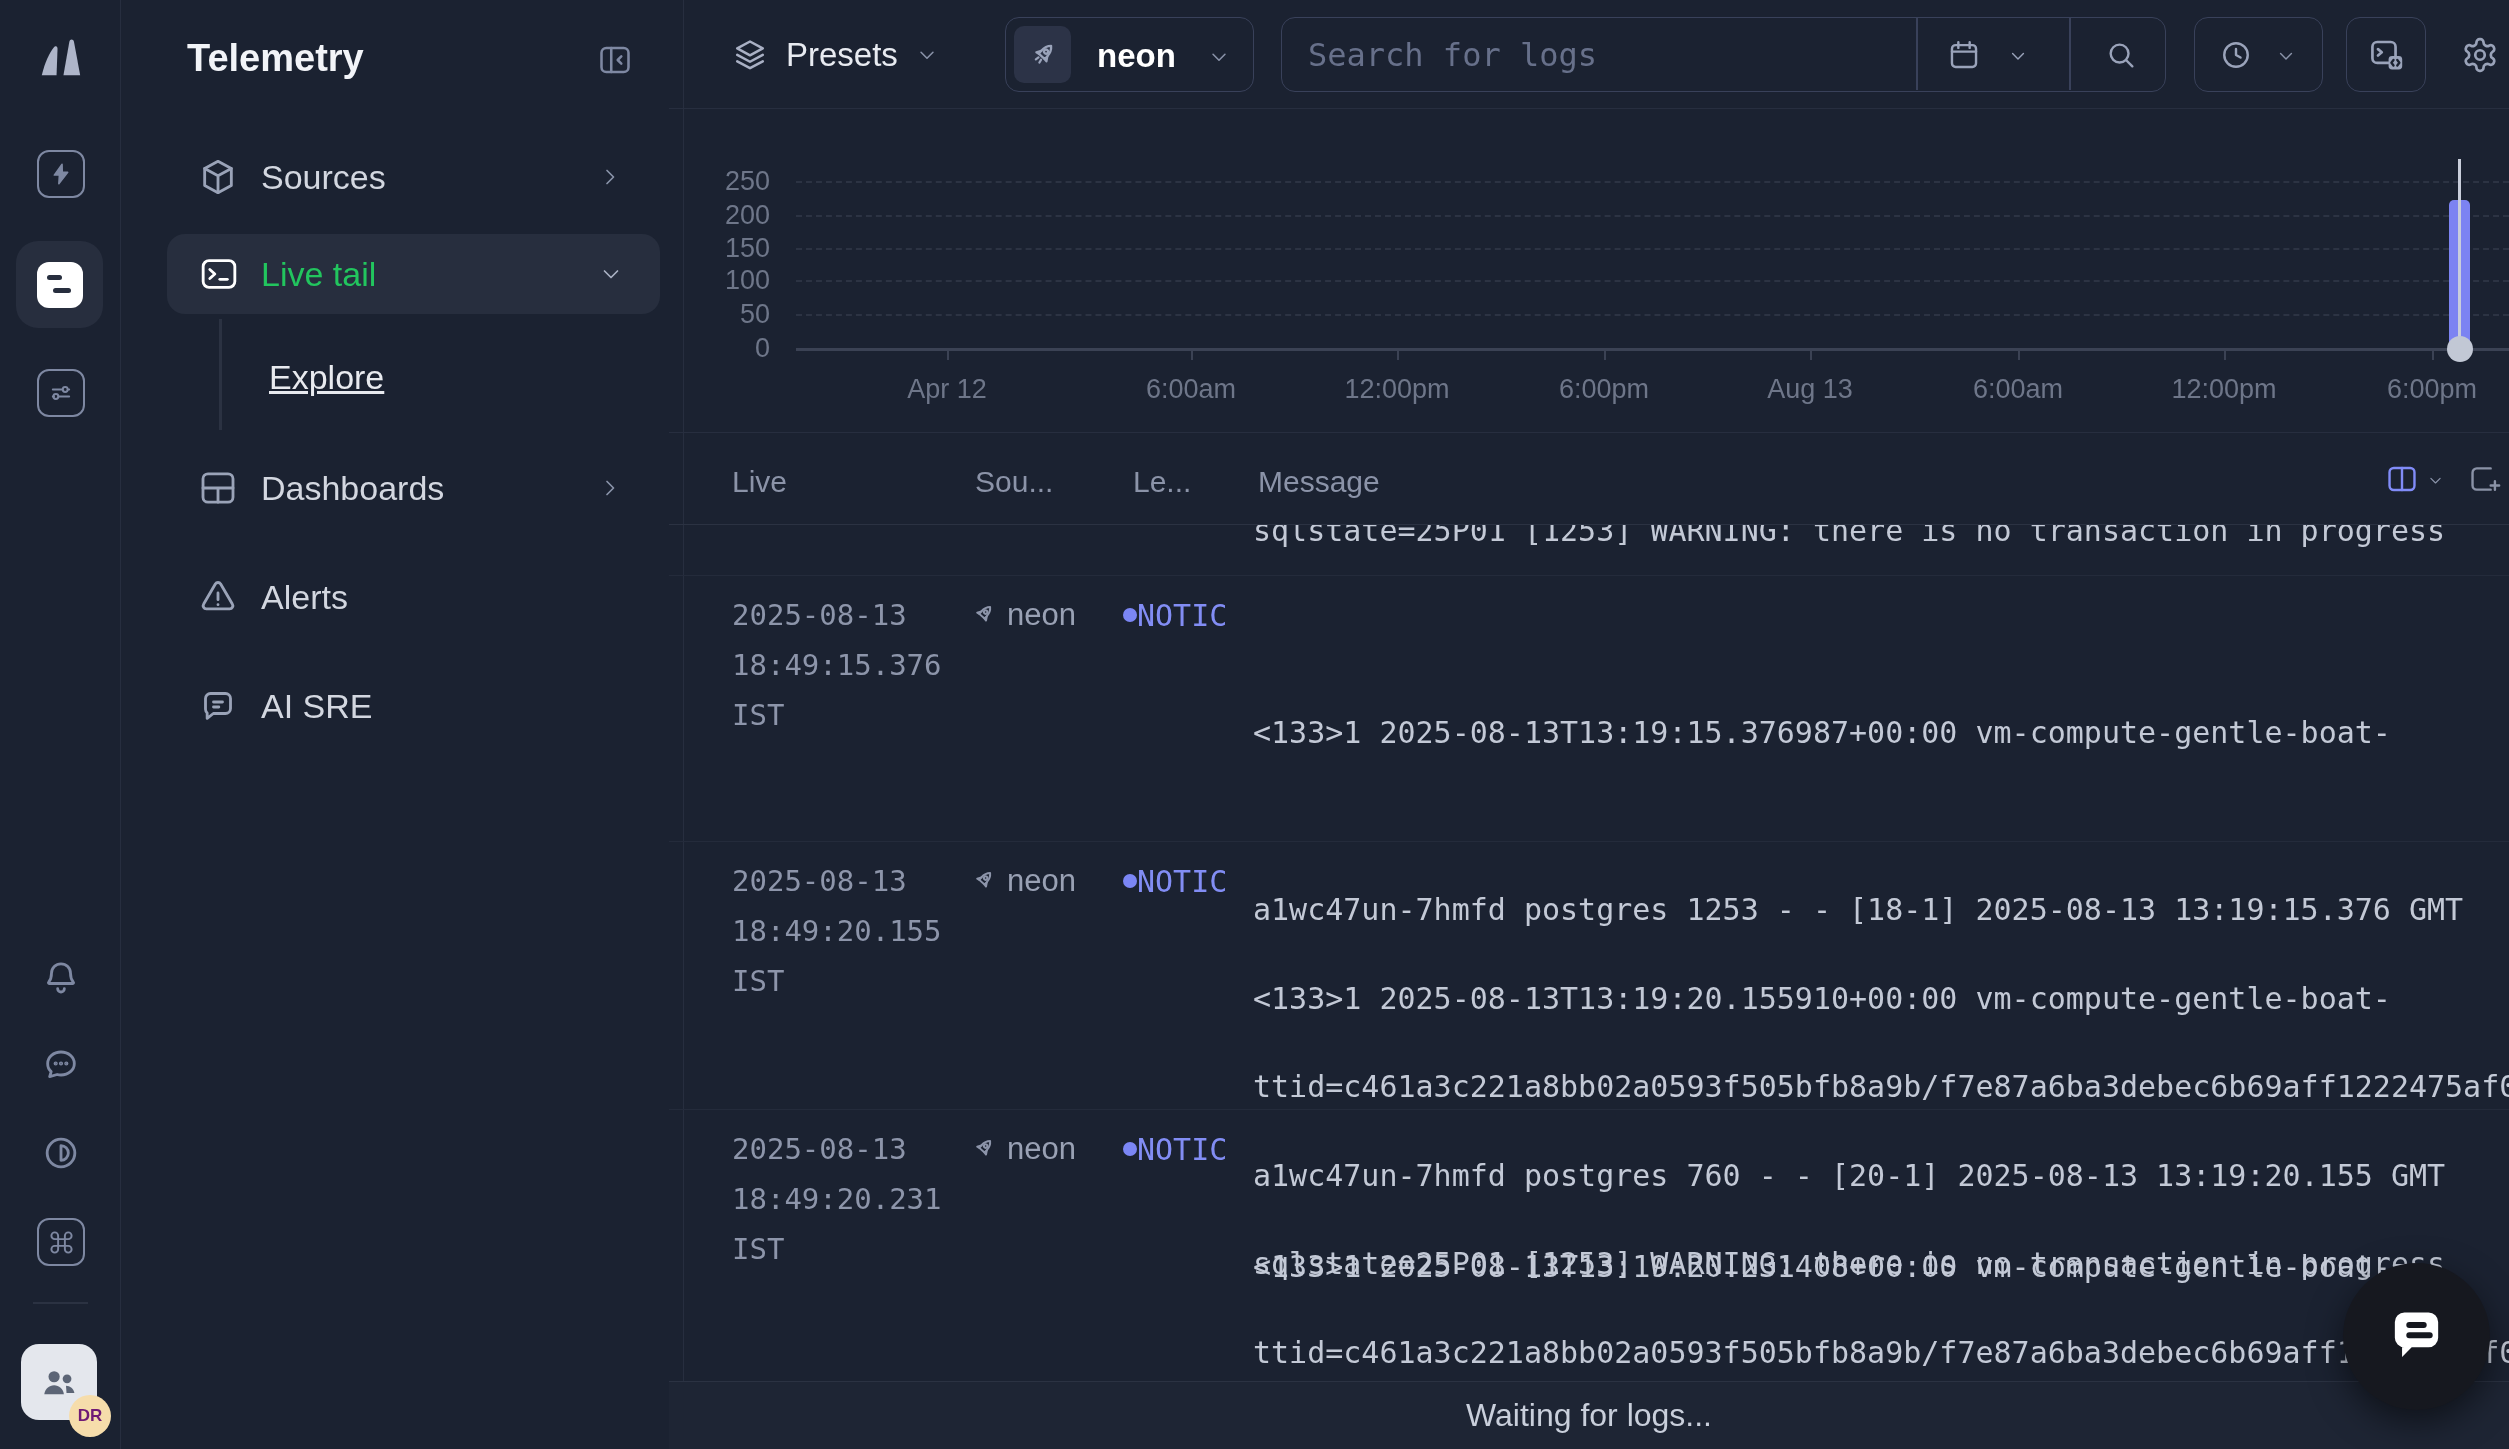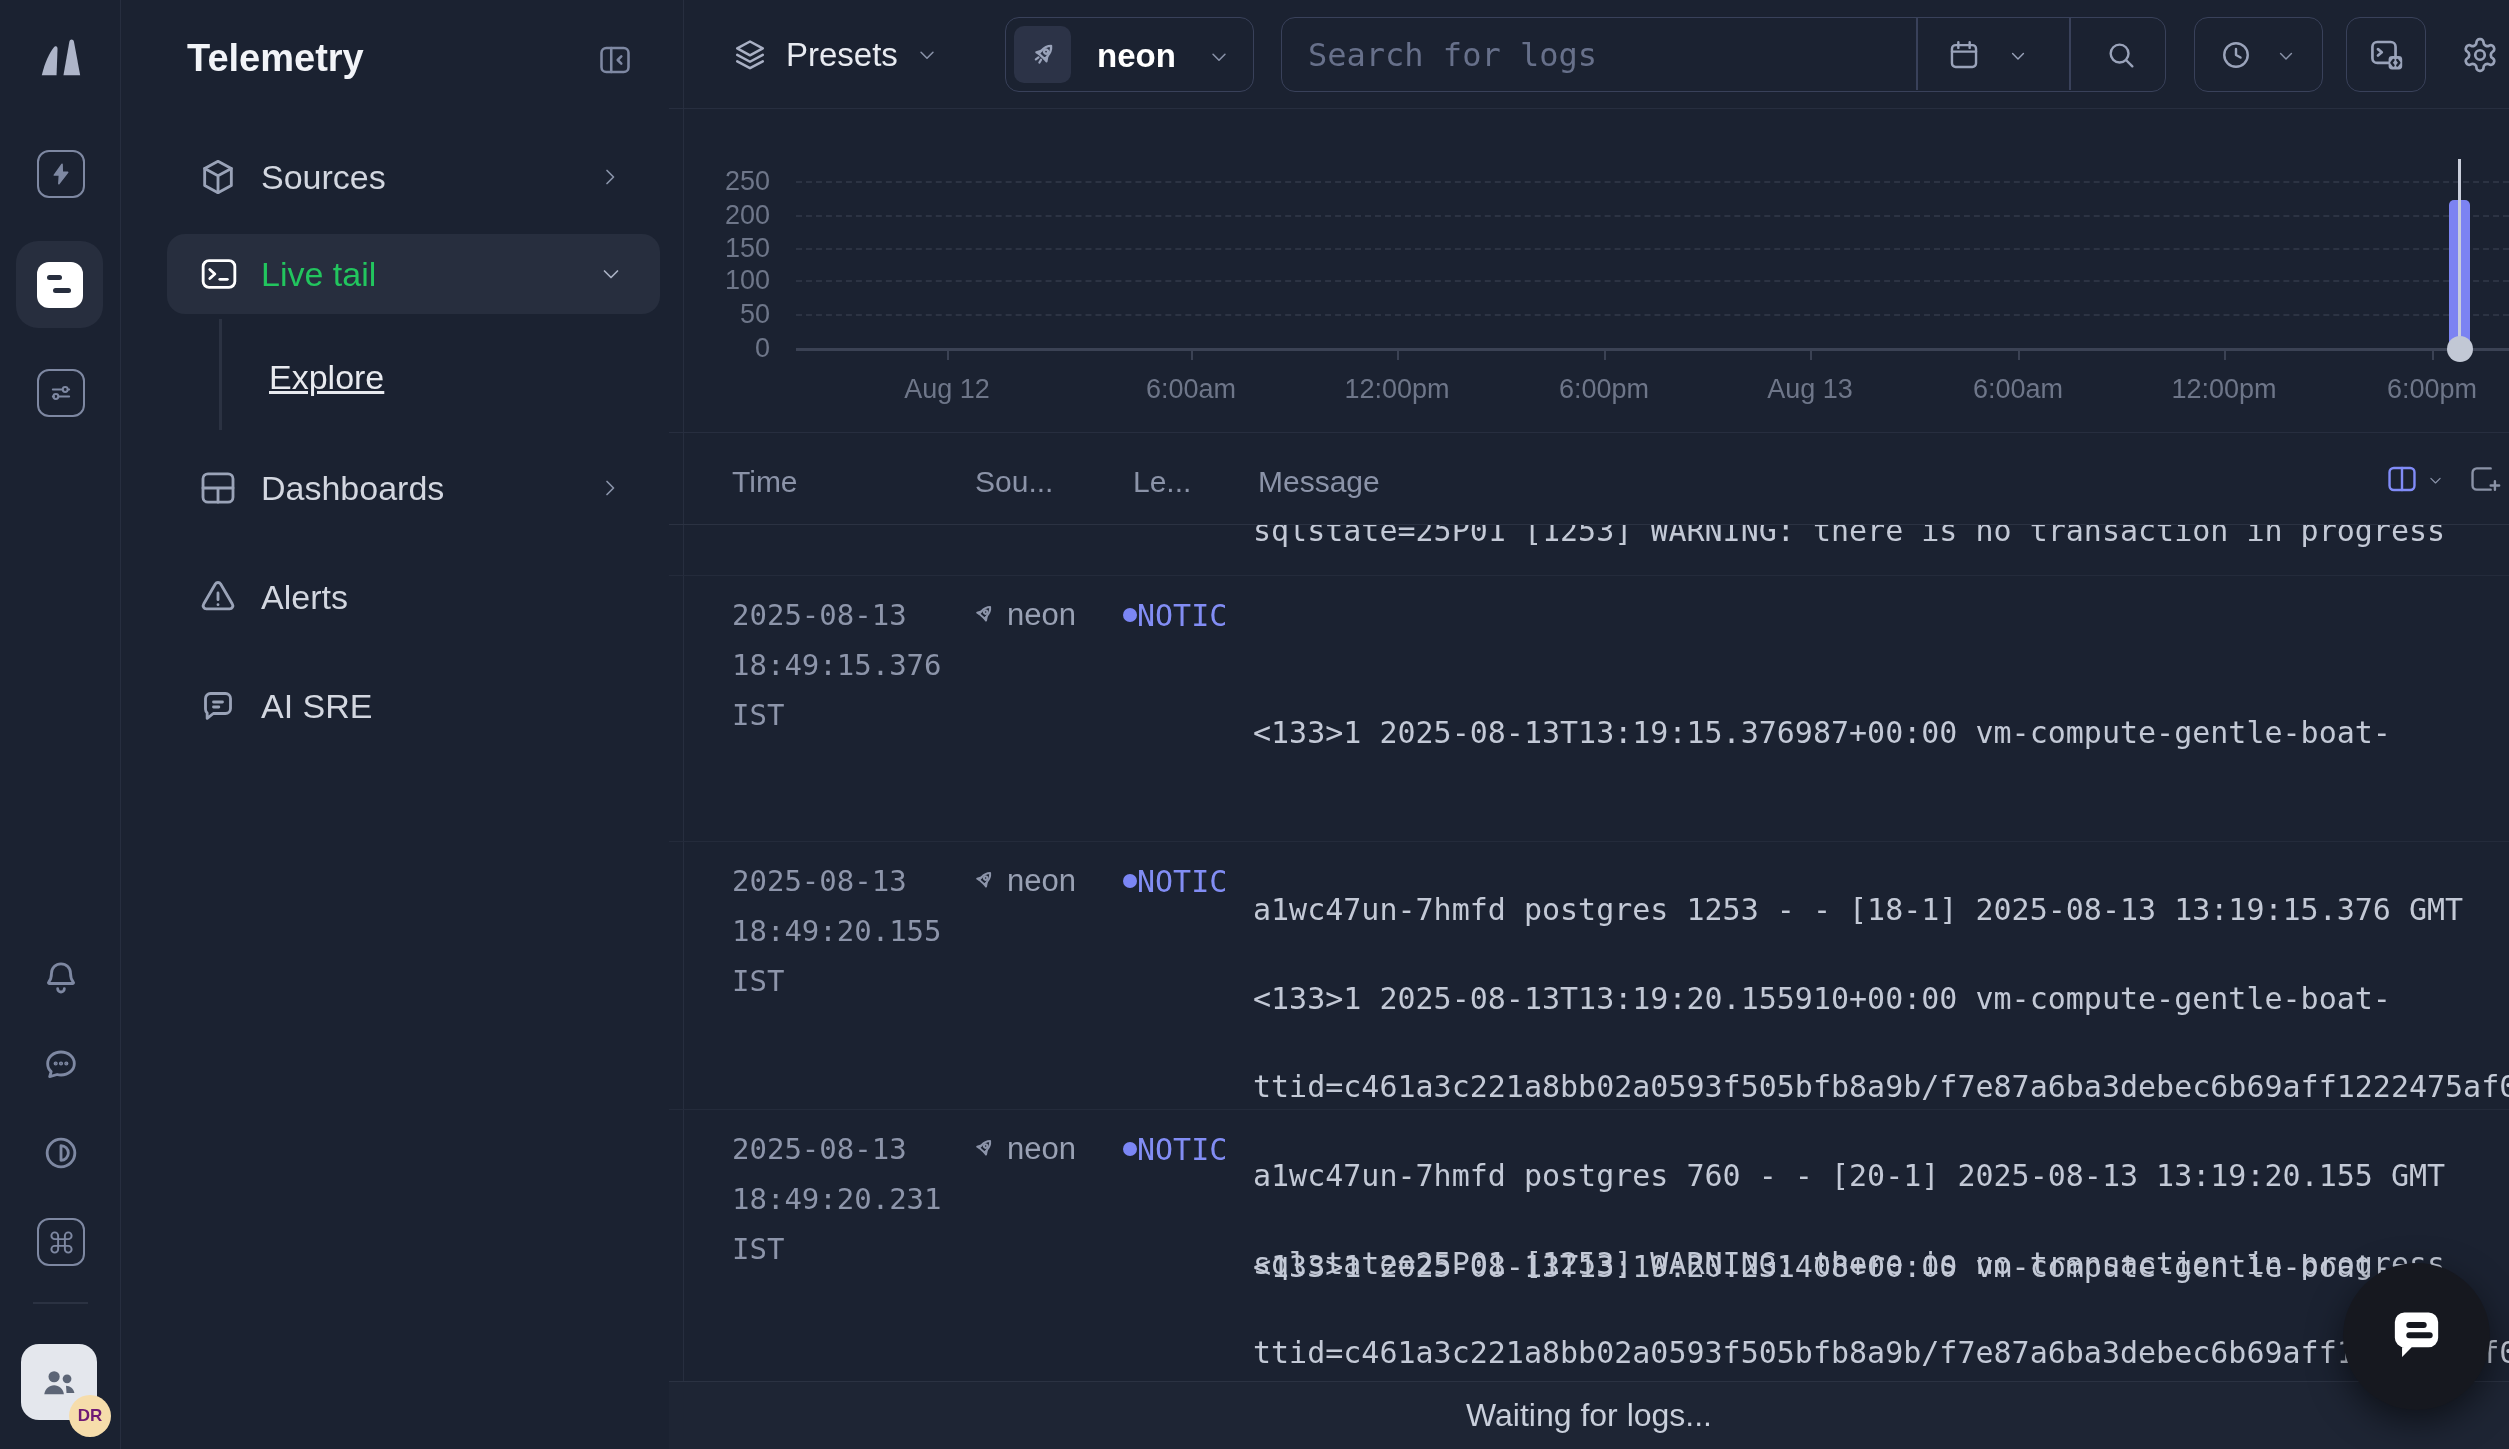--- a/index.html
+++ b/index.html
@@ -322,36 +322,36 @@
 
       <div class="xtick" style="left:278px"></div>
       <div class="xtick" style="left:522px"></div>
       <div class="xtick" style="left:728px"></div>
       <div class="xtick" style="left:935px"></div>
       <div class="xtick" style="left:1141px"></div>
       <div class="xtick" style="left:1349px"></div>
       <div class="xtick" style="left:1555px"></div>
       <div class="xtick" style="left:1763px"></div>
 
-      <div class="xlab" style="left:278px">Aug 12</div>
+      <div class="xlab" style="left:278px">Apr 12</div>
       <div class="xlab" style="left:522px">6:00am</div>
       <div class="xlab" style="left:728px">12:00pm</div>
       <div class="xlab" style="left:935px">6:00pm</div>
       <div class="xlab" style="left:1141px">Aug 13</div>
       <div class="xlab" style="left:1349px">6:00am</div>
       <div class="xlab" style="left:1555px">12:00pm</div>
       <div class="xlab" style="left:1763px">6:00pm</div>
 
       <div id="bar"></div>
       <div id="cursor-line"></div>
       <div id="cursor-dot"></div>
     </div>
 
     <div id="thead">
-      <div class="th" style="left:63px">Time</div>
+      <div class="th" style="left:63px">Live</div>
       <div class="th" style="left:306px">Sou...</div>
       <div class="th" style="left:464px">Le...</div>
       <div class="th" style="left:589px">Message</div>
       <svg id="th-cols-ic" class="ic" viewBox="0 0 24 24">
         <rect x="3.2" y="4.2" width="17.6" height="15.6" rx="3"></rect>
           <path d="M12 4.2v15.6"></path>
       </svg>
       <svg id="th-cols-chev" class="ic" viewBox="0 0 24 24" stroke-width="2.4">
           <path d="M5.5 9l6.5 6.5L18.5 9"></path>
         </svg>

